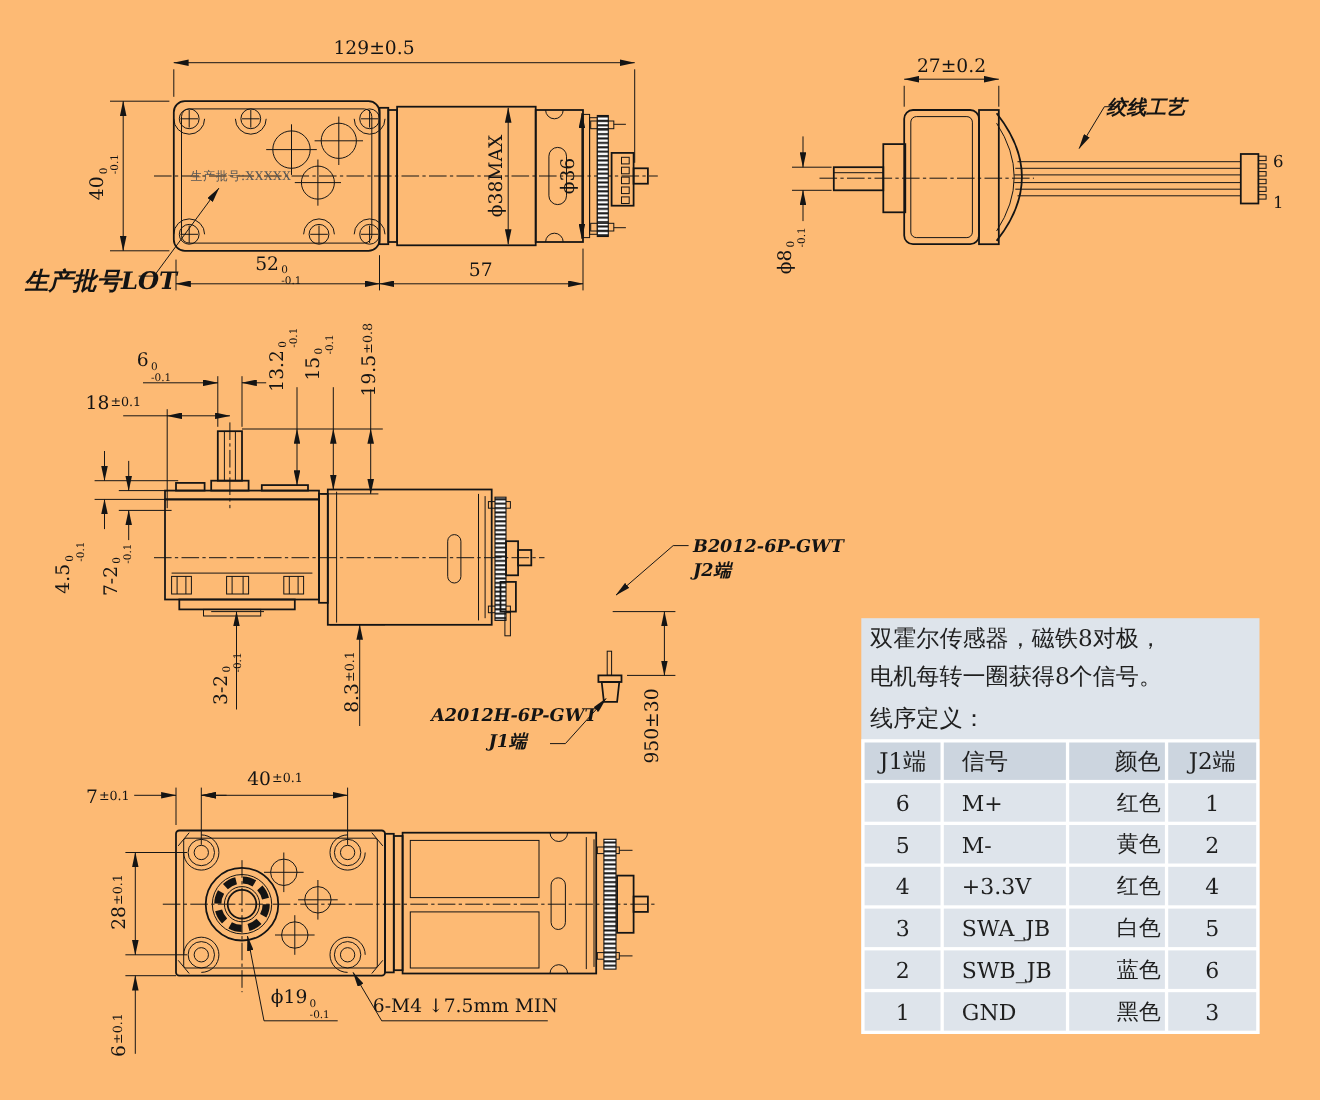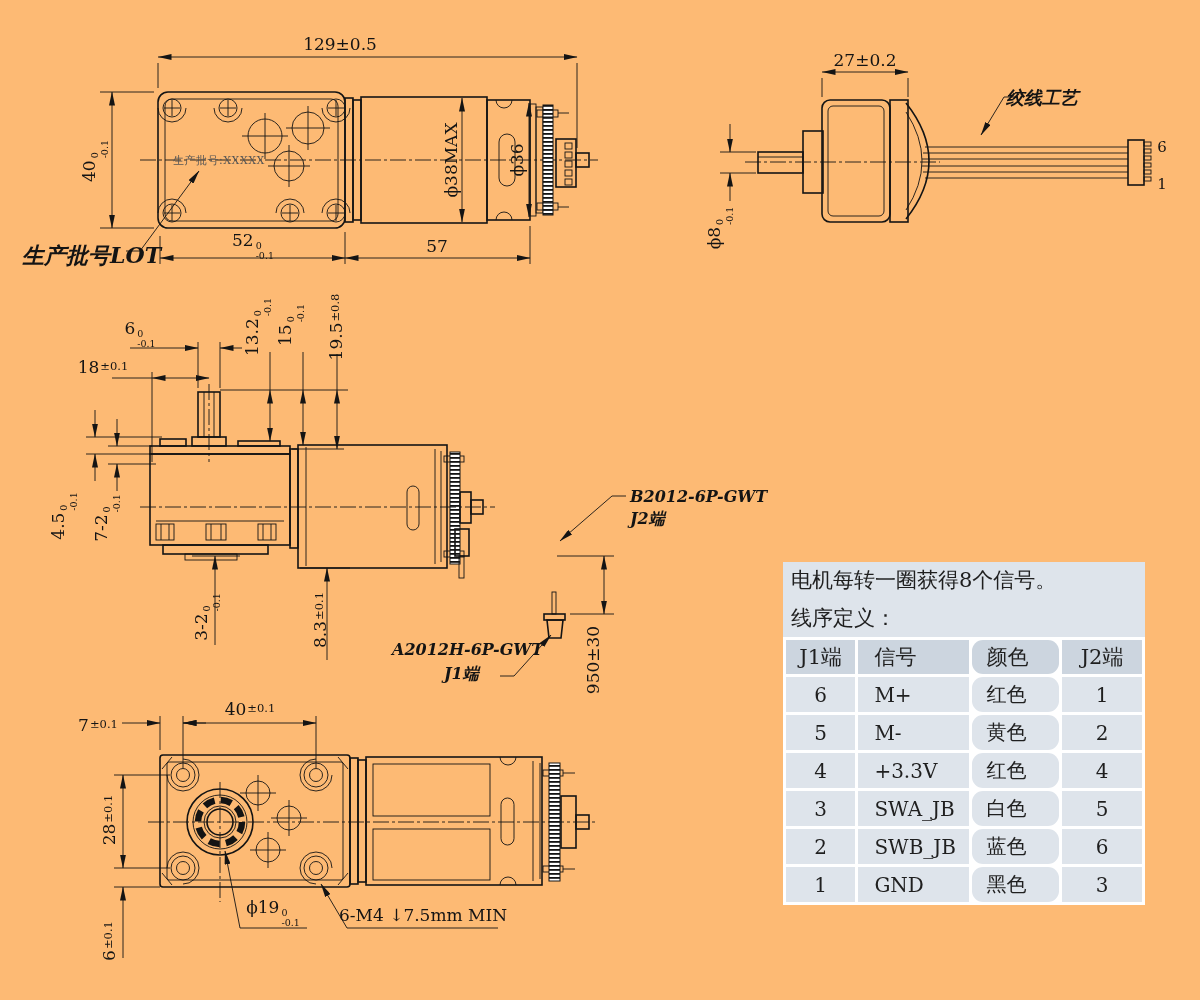--- a/index.html
+++ b/index.html
@@ -22,21 +22,21 @@
   .pinnum{font-size:15px;}
   
   .panel{position:absolute;left:783px;top:562px;width:362px;background:#dee4eb;}
   .panel .note{font-size:21px;line-height:33px;padding:2px 6px 0 8px;color:#1f1f1f;}
   .panel .subtitle{font-size:21px;line-height:34px;padding:4px 6px 2px 8px;color:#1f1f1f;}
   table.wires{border-collapse:separate;border-spacing:3px;width:100%;background:#fff;}
   table.wires th{background:#ccd5df;font-weight:normal;font-size:21px;padding:3px 4px;color:#1f1f1f;}
   table.wires td{background:#dee4eb;font-size:20px;padding:4px 4px;color:#1f1f1f;}
   .c1{width:20%;text-align:center;}
   .c2{width:32%;text-align:left;padding-left:16px !important;}
-  .c3{width:25%;text-align:left;padding-left:14px !important;border-radius:11px;}
+  .c3{width:25%;text-align:right;padding-left:14px !important;}
   .c4{width:23%;text-align:center;}
 </style>
 </head>
 <body>
 
 <div id="stage">
 
 <svg width="1200" height="1000" viewBox="0 0 1200 1000">
   <defs>
     <marker id="arr" viewBox="0 0 14 6" refX="13.5" refY="3" markerWidth="14" markerHeight="6" orient="auto-start-reverse" markerUnits="userSpaceOnUse">
@@ -411,20 +411,21 @@
 <div class="lbl ctr" style="left:250px;top:709px"><span>40</span><span class="tol">±0.1</span></div>
 <div class="lbl rot" style="left:109px;top:820px"><span>28</span><span class="tol">±0.1</span></div>
 <div class="lbl rot" style="left:109px;top:941px"><span>6</span><span class="tol">±0.1</span></div>
 <div class="lbl ctr" style="left:273px;top:913px"><span>ϕ19</span><span class="st">
         <span>0</span>
         <span>-0.1</span>
       </span></div>
 <div class="lbl ctr" style="left:423px;top:915px"><span>6-M4 ↓7.5mm MIN</span></div>
 
 <div class="panel">
+  <div class="note">双霍尔传感器，磁铁8对极，</div>
   <div class="note">电机每转一圈获得8个信号。</div>
   <div class="subtitle">线序定义：</div>
   <table class="wires">
     <thead>
       <tr>
         <th class="c1">J1端</th>
         <th class="c2">信号</th>
         <th class="c3">颜色</th>
         <th class="c4">J2端</th>
       </tr>

